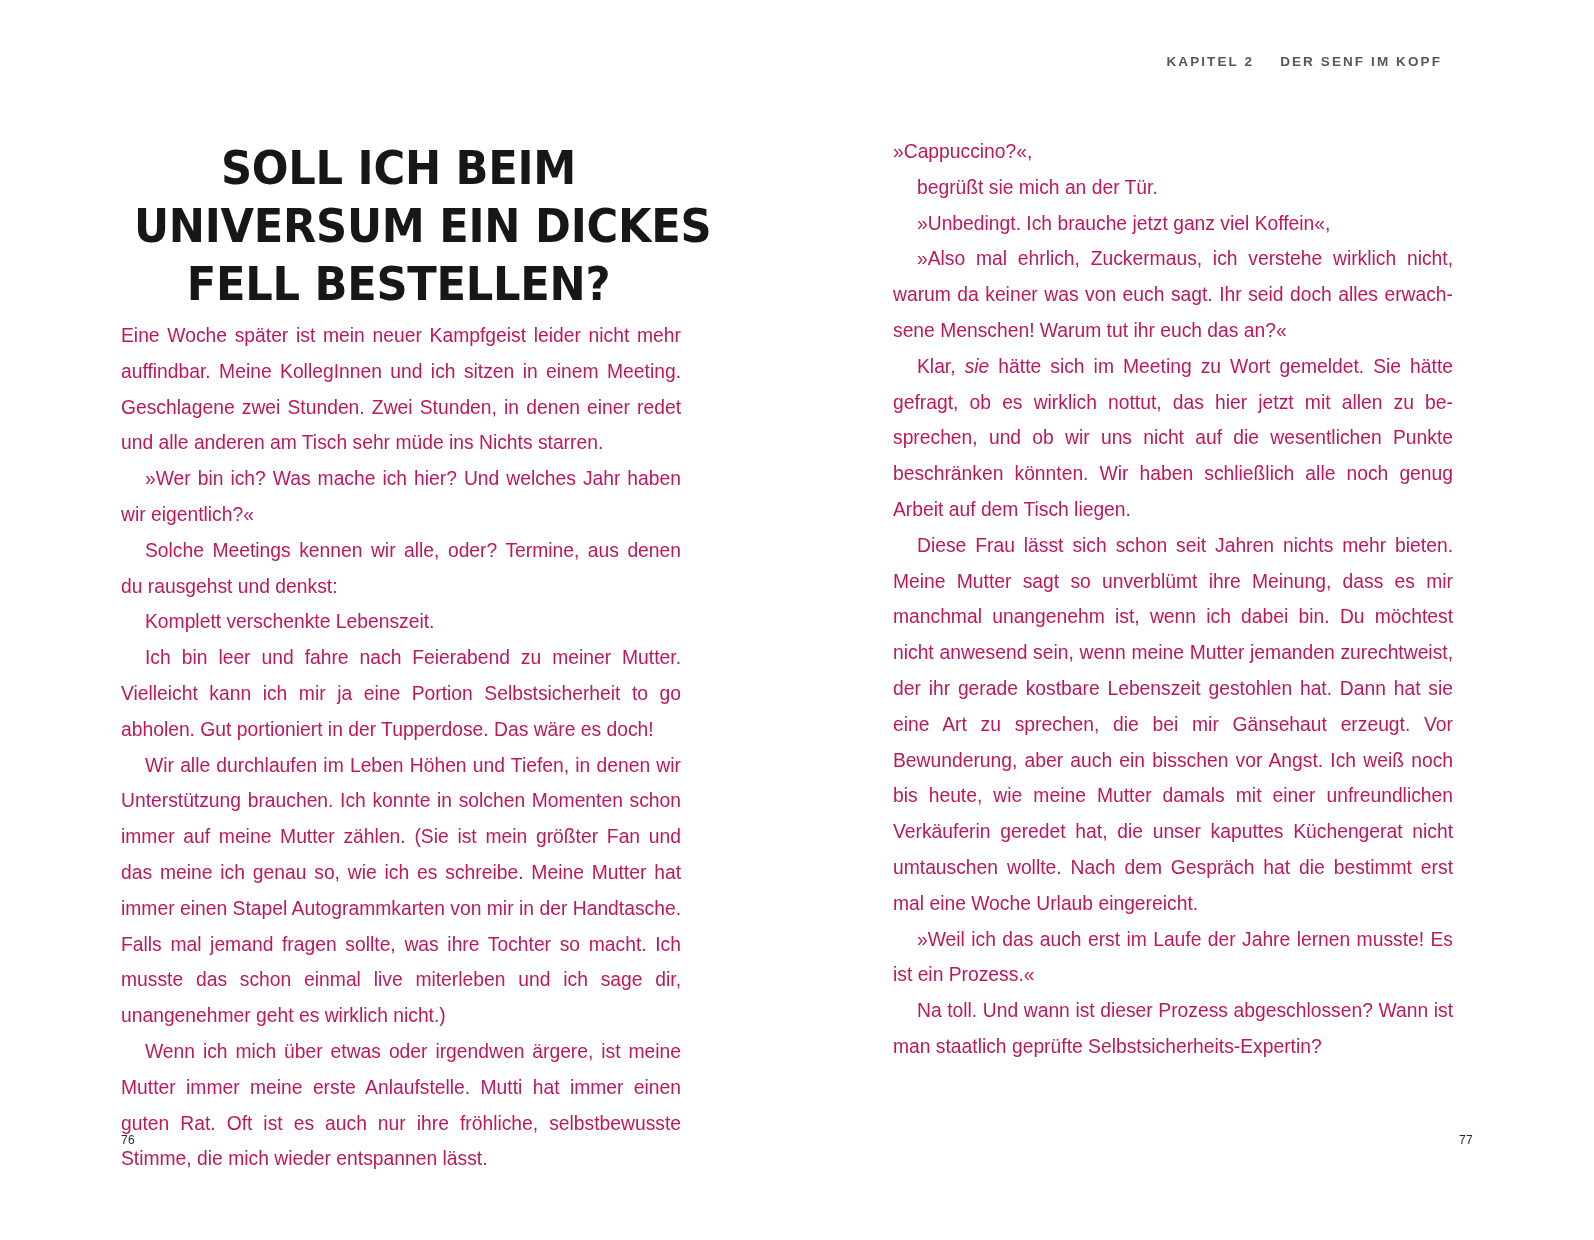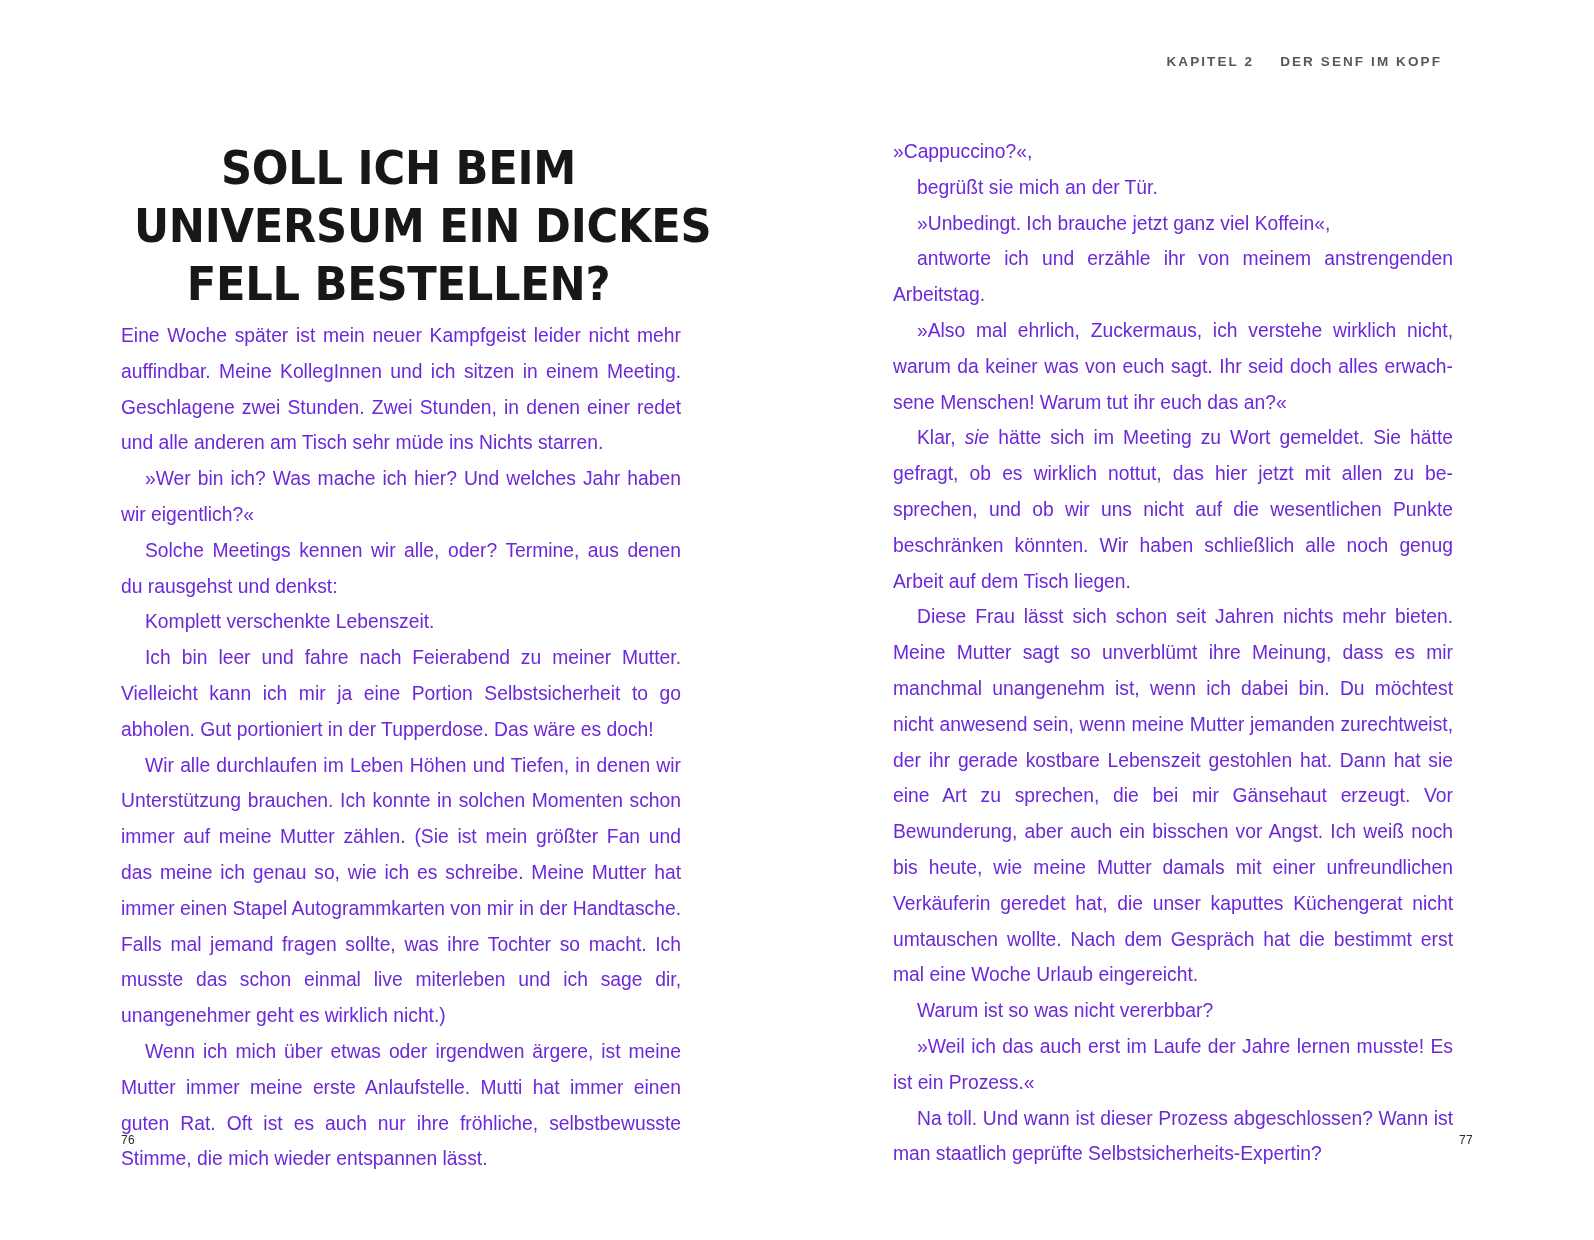--- a/index.html
+++ b/index.html
@@ -64,21 +64,21 @@
   
   .body-col {
     position: absolute;
     width: 560px;
     font-size: 19.3px;
     line-height: 35.8px;
     text-align: justify;
     text-justify: inter-word;
     -webkit-hyphens: manual;
     hyphens: manual;
-    color: #6d28d9;
+    color: #be185d;
   }
   .body-left  { top: 318px; }
   .body-right { top: 134px; }
 
   .body-col p {
     margin: 0;
     text-indent: 0;
   }
   .body-col p.indent { text-indent: 24px; }
   .body-col p:last-child,
@@ -124,25 +124,23 @@
         <p class="indent">Wir alle durchlaufen im Leben Höhen und Tiefen, in denen wir Unterstützung brauchen. Ich konnte in solchen Momenten schon immer auf meine Mutter zählen. (Sie ist mein größter Fan und das meine ich genau so, wie ich es schreibe. Meine Mutter hat immer einen Stapel Autogrammkarten von mir in der Handtasche. Falls mal jemand fragen sollte, was ihre Tochter so macht. Ich musste das schon einmal live miterleben und ich sage dir, unangenehmer geht es wirklich nicht.)</p>
         <p class="indent">Wenn ich mich über etwas oder irgendwen ärgere, ist meine Mutter immer meine erste Anlaufstelle. Mutti hat immer einen guten Rat. Oft ist es auch nur ihre fröhliche, selbstbewusste Stimme, die mich wieder entspannen lässt.</p>
       </div>
   </div>
 
   <div class="page page-right">
     <div class="body-col body-right">
         <p>»Cappuccino?«,</p>
         <p class="indent">begrüßt sie mich an der Tür.</p>
         <p class="indent">»Unbedingt. Ich brauche jetzt ganz viel Koffein«,</p>
-        <p class="indent">antworte ich und erzähle ihr von meinem anstrengenden Arbeitstag.</p>
         <p class="indent">»Also mal ehrlich, Zuckermaus, ich verstehe wirklich nicht, warum da keiner was von euch sagt. Ihr seid doch alles erwach­sene Menschen! Warum tut ihr euch das an?«</p>
         <p class="indent">Klar, <em>sie</em> hätte sich im Meeting zu Wort gemeldet. Sie hätte gefragt, ob es wirklich nottut, das hier jetzt mit allen zu be­sprechen, und ob wir uns nicht auf die wesentlichen Punkte beschränken könnten. Wir haben schließlich alle noch genug Arbeit auf dem Tisch liegen.</p>
         <p class="indent">Diese Frau lässt sich schon seit Jahren nichts mehr bieten. Meine Mutter sagt so unverblümt ihre Meinung, dass es mir manchmal unangenehm ist, wenn ich dabei bin. Du möchtest nicht anwesend sein, wenn meine Mutter jemanden zurecht­weist, der ihr gerade kostbare Lebenszeit gestohlen hat. Dann hat sie eine Art zu sprechen, die bei mir Gänsehaut erzeugt. Vor Bewunderung, aber auch ein bisschen vor Angst. Ich weiß noch bis heute, wie meine Mutter damals mit einer unfreundlichen Verkäuferin geredet hat, die unser kaputtes Küchengerat nicht umtauschen wollte. Nach dem Gespräch hat die bestimmt erst mal eine Woche Urlaub eingereicht.</p>
-        <p class="indent">Warum ist so was nicht vererbbar?</p>
         <p class="indent">»Weil ich das auch erst im Laufe der Jahre lernen musste! Es ist ein Prozess.«</p>
         <p class="indent">Na toll. Und wann ist dieser Prozess abgeschlossen? Wann ist man staatlich geprüfte Selbstsicherheits-Expertin?</p>
       </div>
   </div>
 
   <div class="folio folio-left">76</div>
   <div class="folio folio-right">77</div>
 
 </div>
 

